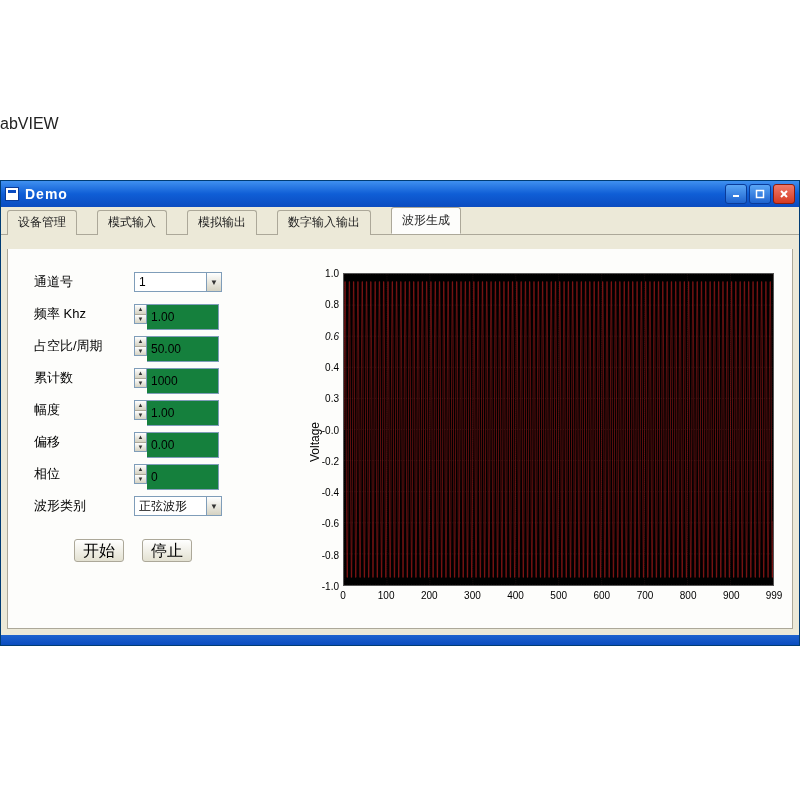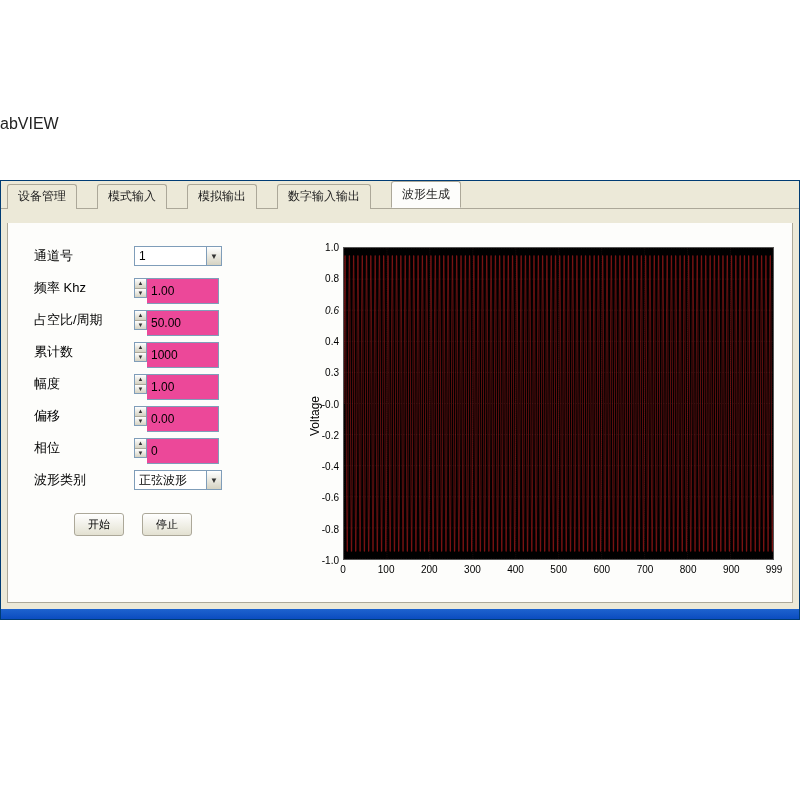--- a/index.html
+++ b/index.html
@@ -147,21 +147,21 @@
     cursor:default;
   }
   .numctrl .spin button:first-child { border-bottom:1px solid #aca899;}
   .numctrl input[type=text] {
     width: 72px;
     height: 20px;
     border: 1px solid #7f9db9;
     border-left: none;
     padding: 12px 4px;
     font-size: 12px;
-    background:#ec4899;
+    background:#15803d;
     font-family: inherit;
   }
   .dropdown {
     display:inline-flex;
     align-items:stretch;
     height:20px;
   }
   .dropdown .input {
     width:72px;
     border:1px solid #7f9db9;
@@ -182,21 +182,21 @@
     margin-top: 18px;
     display:flex;
     gap: 18px;
     padding-left: 40px;
   }
   .pushbtn {
     width: 50px; height: 23px;
     background: linear-gradient(to bottom,#fff,#e3e1d1);
     border:1px solid #aca899;
     border-radius:3px;
-    font-size:11px;
+    font-size:16px;
     color:#000;
     cursor:default;
     font-family:inherit;
   }
 
   .chart-col {
     flex:1;
     position: relative;
   }
   .chartbox {
@@ -250,20 +250,41 @@
     height: 10px;
     background: linear-gradient(to bottom,#1e63cf,#0b4cc0);
   }
 </style>
 </head>
 <body>
 
 <div class="topcrumb">abVIEW</div>
 
 <div class="window">
+  <div class="titlebar">
+    <div class="icon"></div>
+    <span>Demo</span>
+    <div class="spacer"></div>
+    <div class="winbtn">
+      <svg viewBox="0 0 10 10">
+          <line x1="2" y1="7" x2="8" y2="7" stroke="#fff" stroke-width="2"></line>
+        </svg>
+    </div>
+    <div class="winbtn">
+      <svg viewBox="0 0 10 10">
+          <rect x="1.5" y="1.5" width="7" height="7" fill="none" stroke="#fff" stroke-width="1.5"></rect>
+        </svg>
+    </div>
+    <div class="winbtn close">
+      <svg viewBox="0 0 10 10">
+          <line x1="2" y1="2" x2="8" y2="8" stroke="#fff" stroke-width="2"></line>
+          <line x1="8" y1="2" x2="2" y2="8" stroke="#fff" stroke-width="2"></line>
+        </svg>
+    </div>
+  </div>
 
   <div class="tabstrip">
     <div class="tab">设备管理</div>
     <div class="tab">模式输入</div>
     <div class="tab">模拟输出</div>
     <div class="tab">数字输入输出</div>
     <div class="tab active">波形生成</div>
   </div>
 
   <div class="tabpanel">

